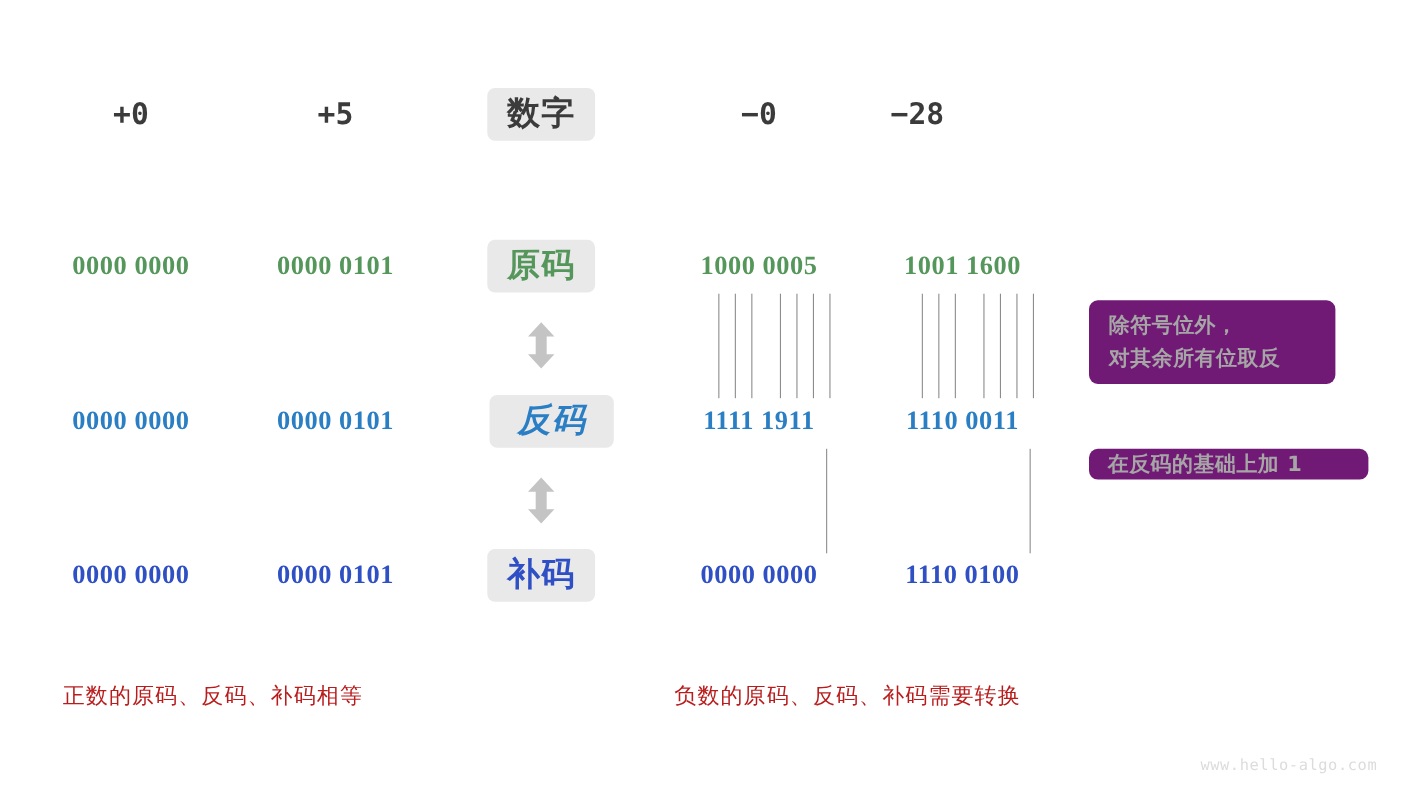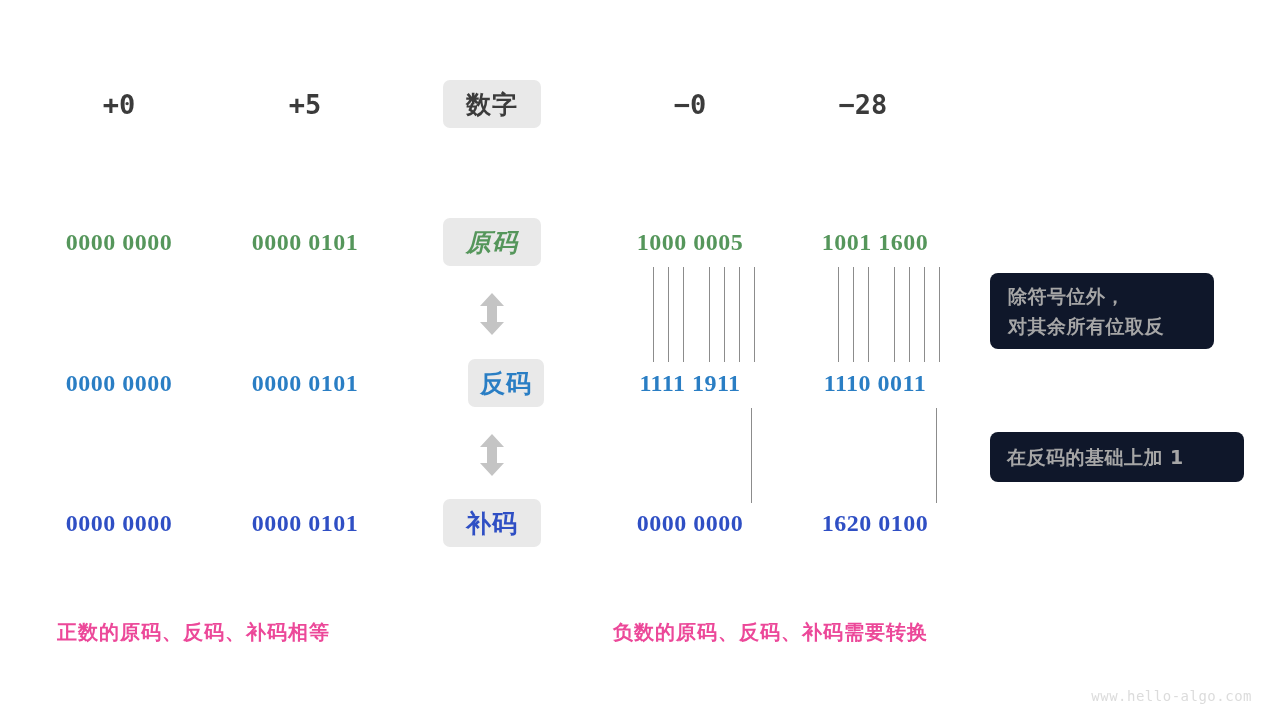--- a/index.html
+++ b/index.html
@@ -36,30 +36,30 @@
     font-size: 27px;
     font-weight: bold;
     color: #3b3b3b;
     letter-spacing: 0px;
   }
 
   
   .chip {
     background: #e9e9e9;
     border-radius: 7px;
-    font-size: 25px;
+    font-size: 30px;
     font-weight: bold;
     line-height: 1;
     display: flex;
     align-items: center;
     justify-content: center;
     letter-spacing: 1px;
   }
   .chip-number  { color: #3b3b3b; }
-  .chip-yuan    { color: #55965b; font-style: italic; }
+  .chip-yuan    { color: #55965b; }
   .chip-fan     { color: #2a7ec4; }
   .chip-bu      { color: #2f4fc4; }
 
   
   .bits {
     font-family: Liberation Serif, serif;
     font-size: 24px;
     font-weight: bold;
     letter-spacing: 0.5px;
   }
@@ -77,40 +77,40 @@
   
   .dbl-arrow {
     position: absolute;
     width: 26px;
     height: 44px;
   }
 
   
   .note {
     position: absolute;
-    background: #0f172a;
+    background: #701a75;
     border-radius: 8px;
     color: #a6a6a6;
     font-size: 19px;
     font-weight: bold;
     line-height: 30px;
     display: flex;
     flex-direction: column;
     justify-content: center;
     padding: 0 18px;
     box-sizing: border-box;
     letter-spacing: 0.5px;
   }
 
   
   .caption {
     position: absolute;
-    color: #ec4899;
+    color: #b91c1c;
     font-size: 20px;
-    font-weight: bold;
+    font-weight: normal;
     letter-spacing: 1px;
     white-space: pre;
   }
 
   
   .watermark {
     position: absolute;
     right: 28px;
     bottom: 16px;
     font-family: "DejaVu Sans Mono", monospace;
@@ -127,21 +127,21 @@
   <div class="cell hdr-num" style="left:57px; top:84px; width:124px; height:40px;">+0</div>
 
   <div class="cell hdr-num" style="left:243px; top:84px; width:124px; height:40px;">+5</div>
 
   <div class="chip" style="position:absolute; left:443px; top:80px; width:98px; height:48px;">
     <span class="chip-number">数字</span>
   </div>
 
   <div class="cell hdr-num" style="left:628px; top:84px; width:124px; height:40px;">−0</div>
 
-  <div class="cell hdr-num" style="left:801px; top:84px; width:124px; height:40px;text-align:center;">−28</div>
+  <div class="cell hdr-num" style="left:772px; top:84px; width:124px; height:40px;text-align:center;">−28</div>
 
   <div class="cell bits bits-yuan" style="left:40px; top:222px; width:158px; height:40px;">0000 0000</div>
 
   <div class="cell bits bits-yuan" style="left:226px; top:222px; width:158px; height:40px;">0000 0101</div>
 
   <div class="chip" style="position:absolute; left:443px; top:218px; width:98px; height:48px;">
     <span class="chip-yuan">原码</span>
   </div>
 
   <div class="cell bits bits-yuan" style="left:611px; top:222px; width:158px; height:40px;">1000 0005</div>
@@ -169,21 +169,21 @@
   <div class="dbl-arrow" style="left:479px; top:292px;">
     <svg width="26" height="44" viewBox="0 0 26 44">
       <path d="M13 1 L25 14 L18 14 L18 30 L25 30 L13 43 L1 30 L8 30 L8 14 L1 14 Z" fill="#c4c4c4"></path>
     </svg>
   </div>
 
   <div class="cell bits bits-fan" style="left:40px; top:363px; width:158px; height:40px;">0000 0000</div>
 
   <div class="cell bits bits-fan" style="left:226px; top:363px; width:158px; height:40px;">0000 0101</div>
 
-  <div class="chip" style="position:absolute; left:468px; top:359px; width:76px; height:48px;">
+  <div class="chip" style="position:absolute; left:445px; top:359px; width:113px; height:48px;font-style:italic;">
     <span class="chip-fan">反码</span>
   </div>
 
   <div class="cell bits bits-fan" style="left:611px; top:363px; width:158px; height:40px;">1111 1911</div>
 
   <div class="cell bits bits-fan" style="left:796px; top:363px; width:158px; height:40px;">1110 0011</div>
 
   <div class="connector" style="left:751px; top:408px; height:95px;"></div>
   <div class="connector" style="left:936px; top:408px; height:95px;"></div>
 
@@ -196,28 +196,28 @@
   <div class="cell bits bits-bu" style="left:40px; top:503px; width:158px; height:40px;">0000 0000</div>
 
   <div class="cell bits bits-bu" style="left:226px; top:503px; width:158px; height:40px;">0000 0101</div>
 
   <div class="chip" style="position:absolute; left:443px; top:499px; width:98px; height:48px;">
     <span class="chip-bu">补码</span>
   </div>
 
   <div class="cell bits bits-bu" style="left:611px; top:503px; width:158px; height:40px;">0000 0000</div>
 
-  <div class="cell bits bits-bu" style="left:796px; top:503px; width:158px; height:40px;">1620 0100</div>
+  <div class="cell bits bits-bu" style="left:796px; top:503px; width:158px; height:40px;">1110 0100</div>
 
   <div class="note" style="left:990px; top:273px; width:224px; height:76px;">
     <span>除符号位外，</span>
     <span>对其余所有位取反</span>
   </div>
 
-  <div class="note" style="left:990px; top:432px; width:254px; height:50px;padding-left:17px;">
+  <div class="note" style="left:990px; top:408px; width:254px; height:28px;padding-left:17px;">
     <span>在反码的基础上加  1</span>
   </div>
 
   <div class="caption" style="left:57px; top:619px;">正数的原码、反码、补码相等</div>
 
   <div class="caption" style="left:613px; top:619px;">负数的原码、反码、补码需要转换</div>
 
   <div class="watermark">www.hello-algo.com</div>
 
 </div>

